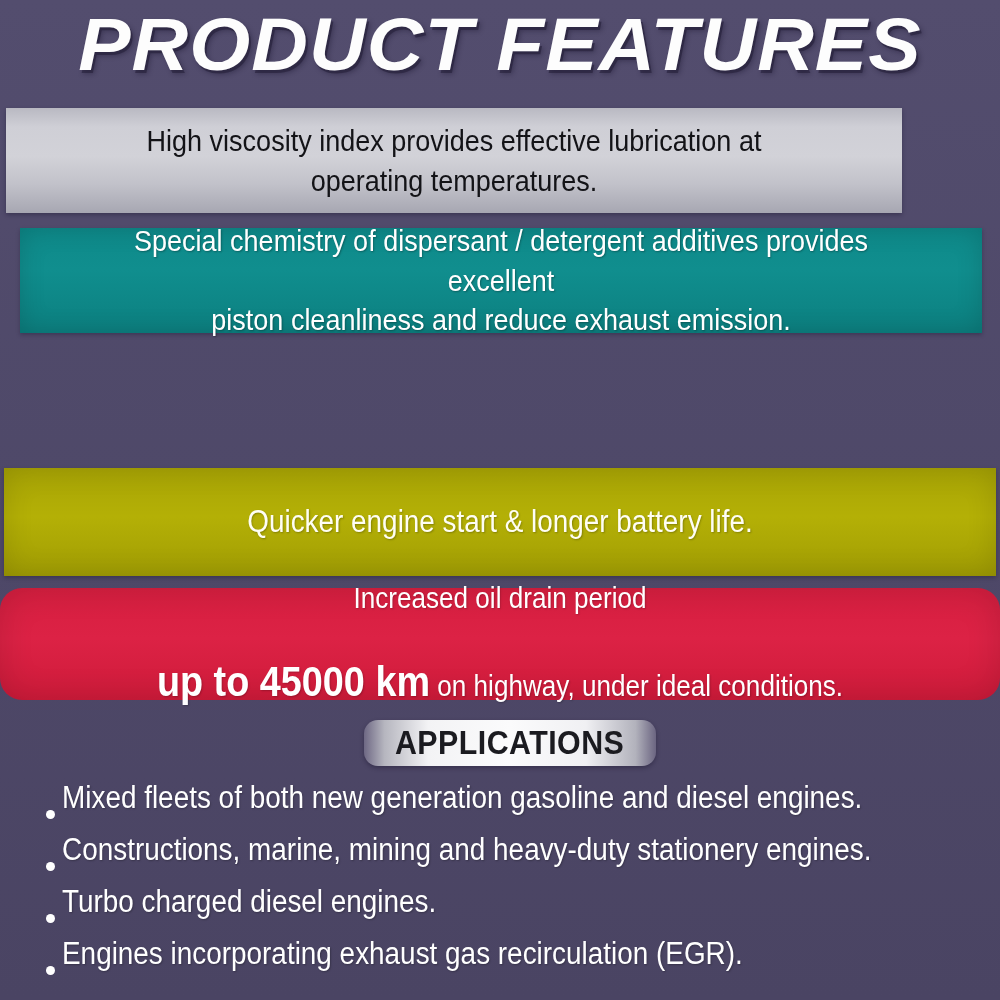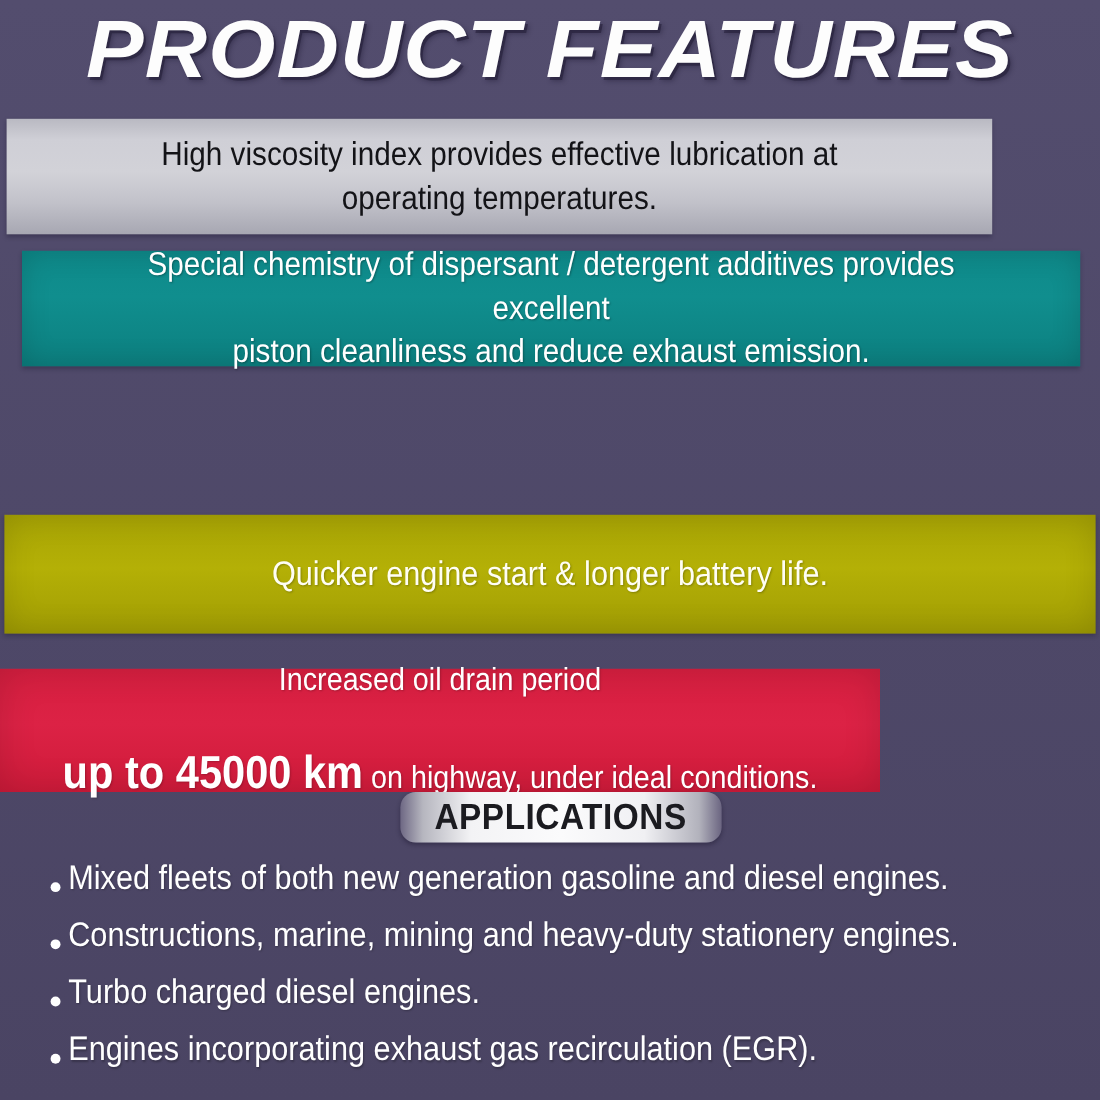--- a/index.html
+++ b/index.html
@@ -141,27 +141,28 @@
     font-size: 31px;
     line-height: 1.3;
     font-weight: 400;
     transform: scaleX(0.90);
     transform-origin: center;
     text-shadow: 1px 1px 2px rgba(0,0,0,0.25);
   }
 
   .band-5 {
     left: 0px;
-    top: 608px;
-    width: 800px;
+    top: 588px;
+    width: 1000px;
     height: 112px;
     background:
       linear-gradient(180deg, #d71f40 0%, #dc2245 45%, #cf1b3a 100%);
     box-shadow: inset 0 0 34px rgba(0,0,0,0.14);
     padding: 4px 16px;
+    border-radius: 22px;
   }
   .band-5 .band-text {
     color: #ffffff;
     font-size: 29px;
     line-height: 1.26;
     font-weight: 400;
     transform: scaleX(0.90);
     transform-origin: center;
     text-shadow: 1px 1px 2px rgba(0,0,0,0.22);
   }
@@ -216,21 +217,21 @@
 
   
   .apps-list {
     position: absolute;
     left: 46px;
     top: 778px;
     width: 930px;
   }
   .apps-item {
     display: flex;
-    align-items: center;
+    align-items: flex-end;
     margin-bottom: 11px;
   }
   .bullet-dot {
     flex: 0 0 auto;
     width: 9px;
     height: 9px;
     border-radius: 50%;
     background: #ffffff;
     margin-top: 17px;
     margin-right: 7px;

